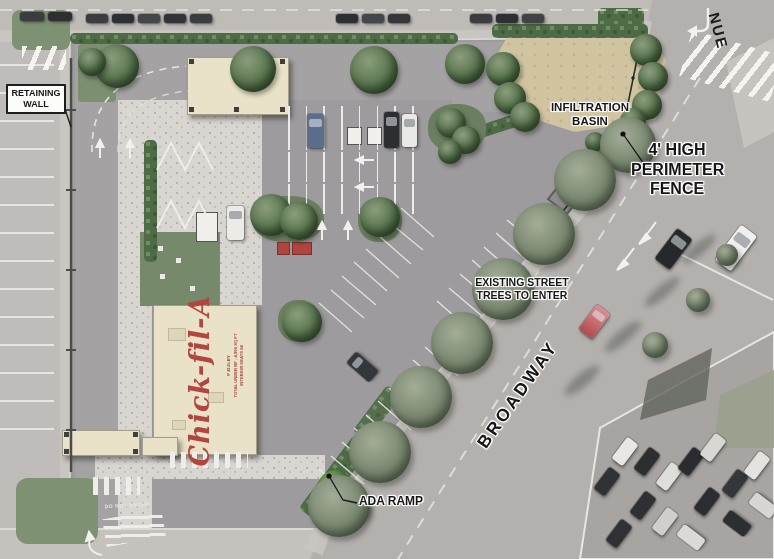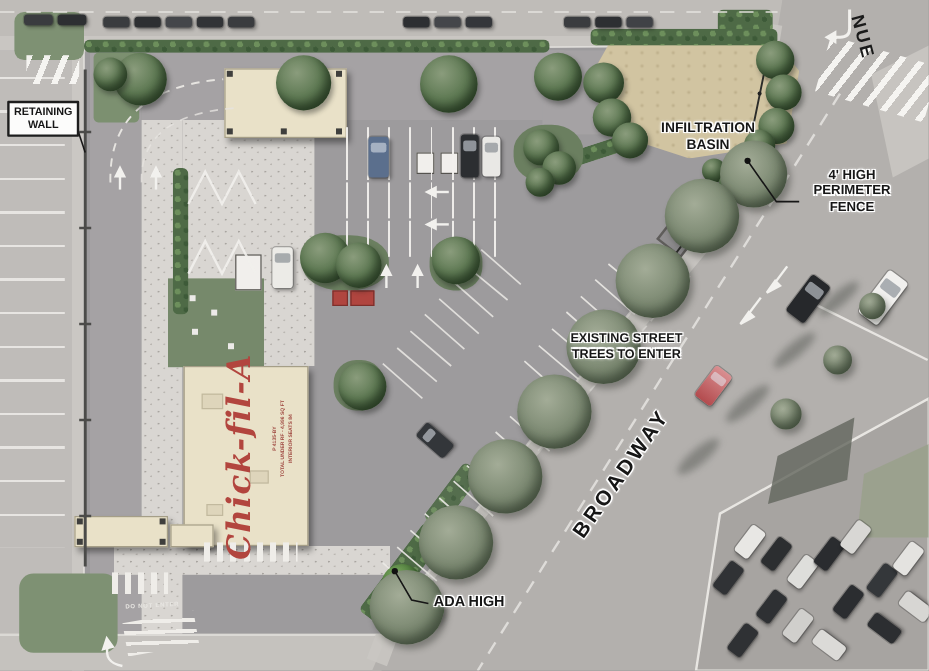--- a/index.html
+++ b/index.html
@@ -293,23 +293,23 @@
     <span>Chick-fil-A</span>
   </div>
   <div class="anno" style="left:226px;top:418px">P 4135-BY
 TOTAL UNDER RF - 4,996 SQ FT
 INTERIOR SEATS 84</div>
 
   <div class="lbl boxlbl" style="left:6px;top:84px;width:60px;font-size:9px">RETAINING
 WALL</div>
   <div class="lbl" style="left:510px;top:100px;width:160px;font-size:11.5px">INFILTRATION
 BASIN</div>
-  <div class="lbl" style="left:664px;top:140px;width:92px;font-size:11px">4' HIGH
+  <div class="lbl" style="left:631px;top:140px;width:92px;font-size:16px">4' HIGH
 PERIMETER
 FENCE</div>
   <div class="lbl" style="left:462px;top:276px;width:120px;font-size:10.5px">EXISTING STREET
 TREES TO ENTER</div>
-  <div class="lbl" style="left:356px;top:494px;width:70px;font-size:12px">ADA HIGH</div>
+  <div class="lbl" style="left:356px;top:494px;width:70px;font-size:12px">ADA RAMP</div>
   <div class="lbl" style="left:448px;top:384px;width:140px;font-size:17.5px;letter-spacing:3px;transform:rotate(-55deg)">BROADWAY</div>
   <div class="lbl" style="left:686px;top:22px;width:64px;font-size:15px;letter-spacing:2px;transform:rotate(75deg);text-shadow:none;color:#1a1a1a">NUE</div>
   <div class="pvmt" style="left:96px;top:502px;width:62px;font-size:5px;letter-spacing:.6px;transform:rotate(-3deg)">DO NOT ENTER</div>
 
 </div>
 
 </body></html>

